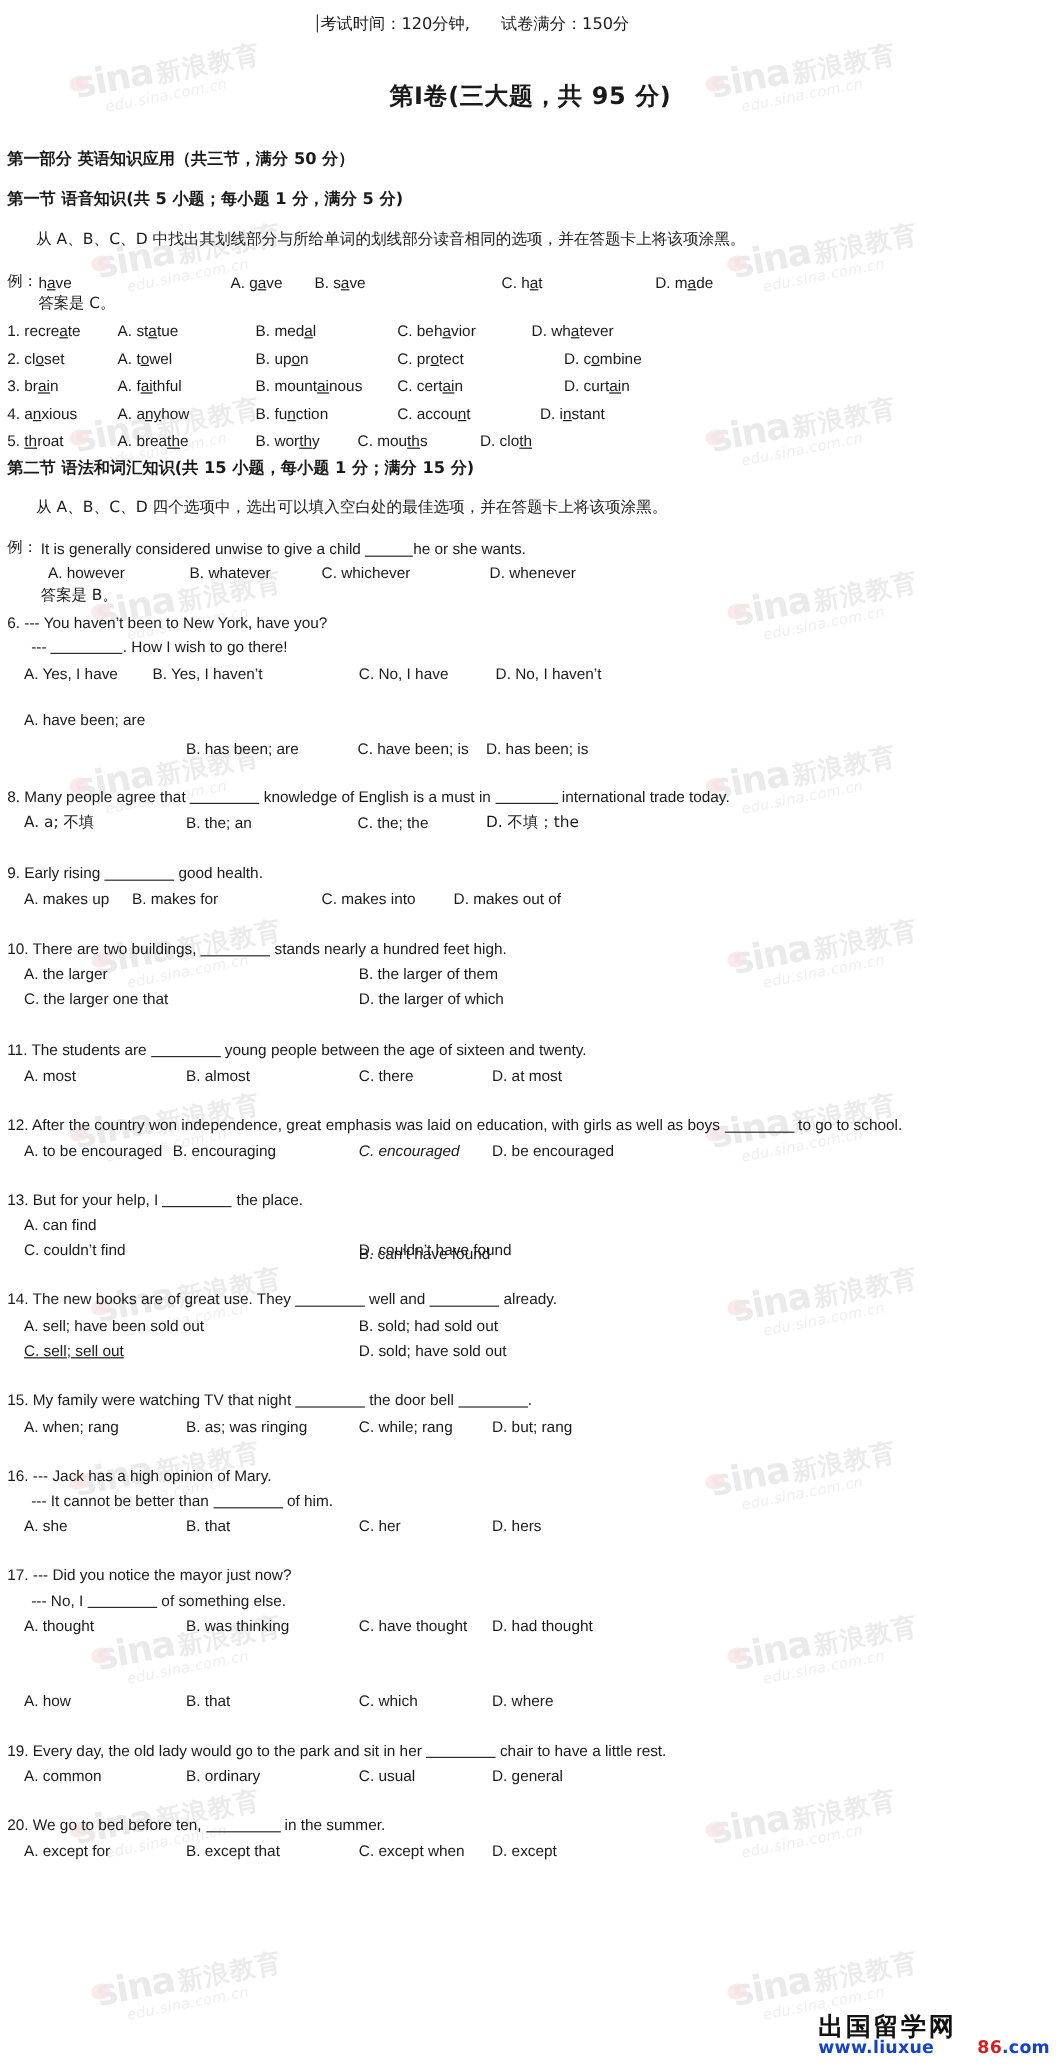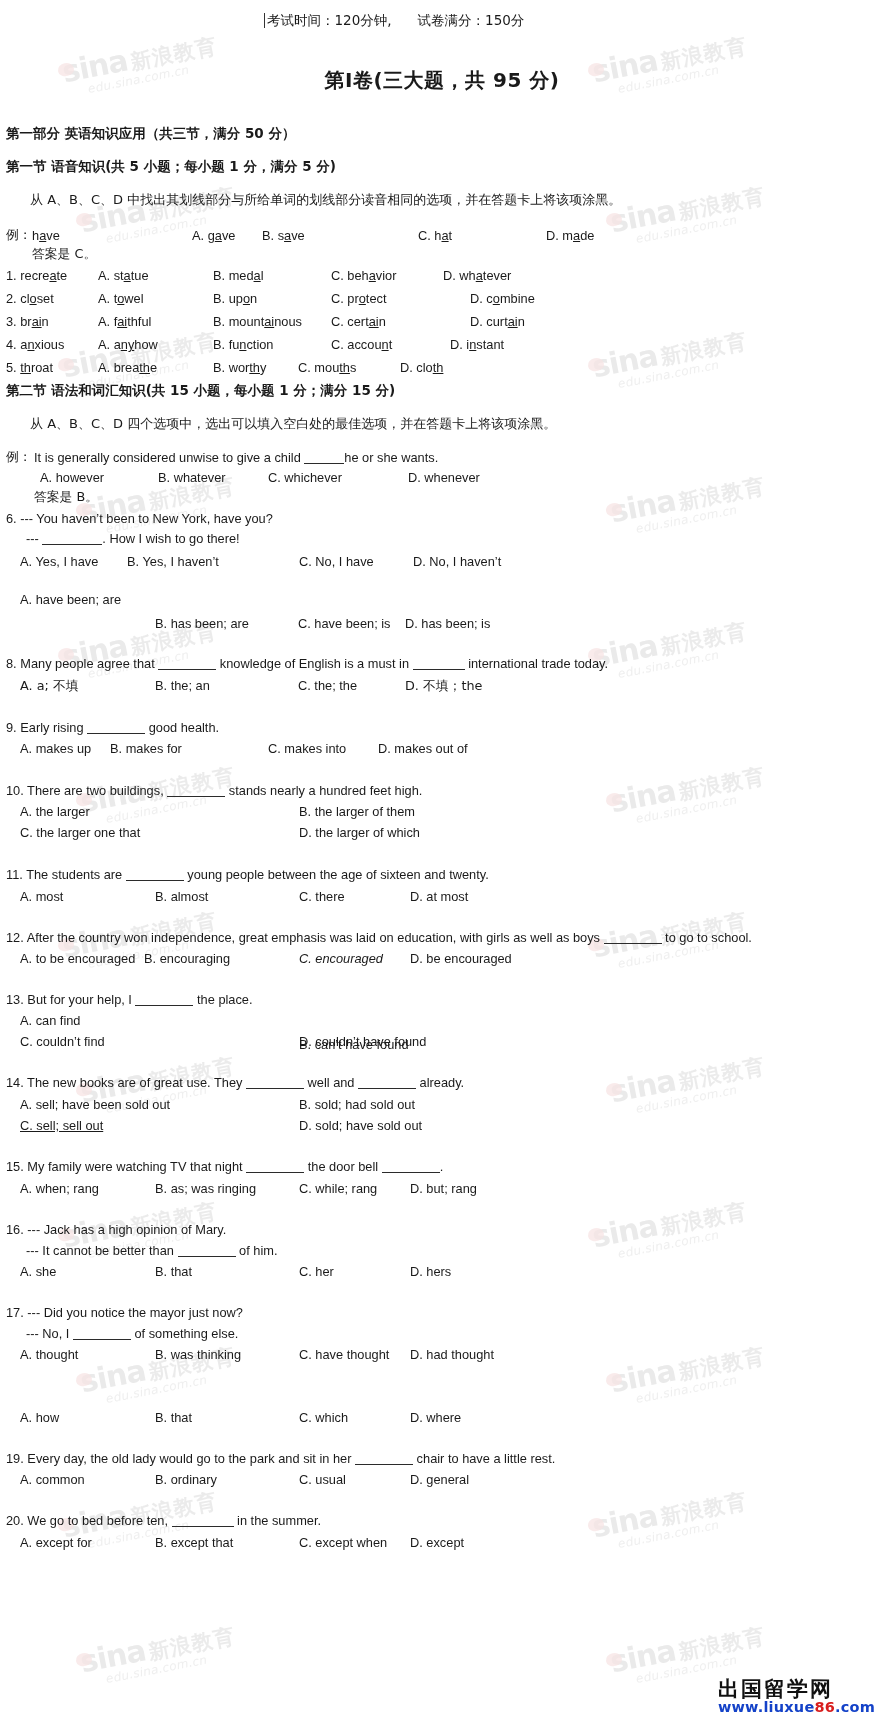--- a/index.html
+++ b/index.html
@@ -43,21 +43,21 @@
   .q{font-size:12.8px;}
   .q .blank{display:inline-block; border-bottom:1px solid #2b2b2b; vertical-align:-2px;}
   .u{text-decoration:underline; text-underline-offset:1px;}
 
   
   .footer-logo{position:absolute; right:12px; bottom:8px; z-index:5;}
   .footer-logo .cnname{font-family:"DejaVu Sans",sans-serif; font-weight:bold;
         font-size:21px; color:#111; letter-spacing:2px; line-height:1.05;}
   .footer-logo .url{font-family:"DejaVu Sans",sans-serif; font-weight:bold;
         font-size:14.5px; color:#1442c8; letter-spacing:.2px; line-height:1.1;}
-  .footer-logo .url .hl{color:#d81e1e;}
+  .footer-logo .url .hl{color:#d81e1e;padding-left:36px;}
 </style>
 </head>
 <body>
 
 <div class="wm-layer" id="wmLayer">
     <div class="wm" style="left: 60px; top: 60px;">
       <div class="eye"></div>
       <div class="wm-row1">
         <span class="sina">sina</span>
         <span class="cn">新浪教育</span>

